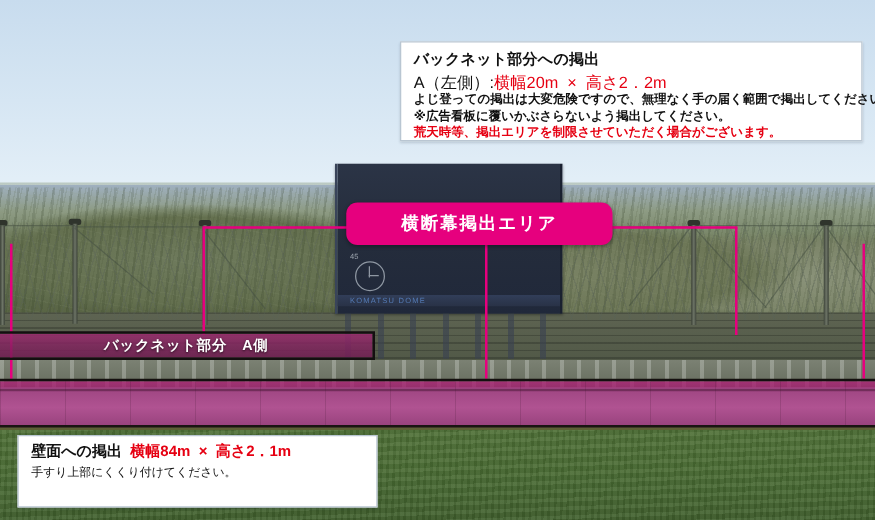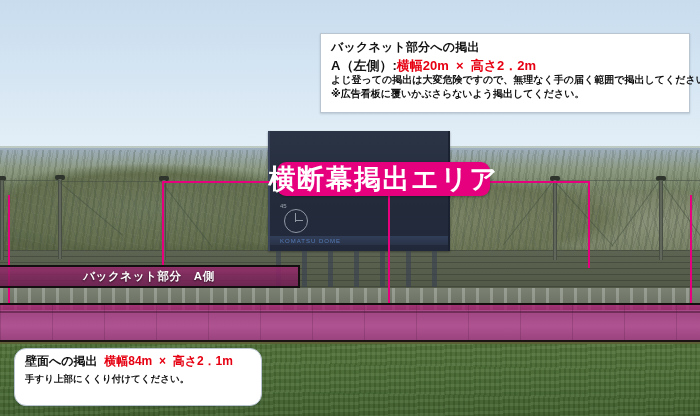--- a/index.html
+++ b/index.html
@@ -141,43 +141,43 @@
   .v-drop-c{left:388px;top:196px;width:2px;height:107px;}
   .v-drop-r{left:690px;top:195px;width:2px;height:108px;}
 
   .pill{
     position:absolute;left:277px;top:162px;width:213px;height:34px;
     background:#e6007e;border-radius:9px;
     display:flex;align-items:center;justify-content:center;
     box-shadow:0 1px 3px rgba(0,0,0,.30);
   }
   .pill span{
-    color:#fff;font-size:27px;font-weight:bold;letter-spacing:1.5px;
+    color:#fff;font-size:14px;font-weight:bold;letter-spacing:1.5px;
     white-space:nowrap;
   }
 
   
   .infobox{
     position:absolute;background:#fff;border:1px solid #b9c6d2;
     box-shadow:0 1px 2px rgba(20,40,60,.18);
   }
   #box-top{left:320px;top:33px;width:370px;height:80px;padding:6px 0 0 0;box-sizing:border-box;}
-  #box-bottom{left:14px;top:348px;width:248px;height:58px;padding:5px 0 0 0;box-sizing:border-box;border-radius:12px;}
+  #box-bottom{left:14px;top:348px;width:288px;height:58px;padding:5px 0 0 0;box-sizing:border-box;}
 
   .ln{margin:0 0 1px 10px;white-space:nowrap;color:#111;line-height:1.22;}
   .t-head{font-size:12px;font-weight:bold;letter-spacing:.2px;margin-bottom:3px;}
-  .t-dim{font-size:13px;font-weight:bold;margin-bottom:1px;}
+  .t-dim{font-size:13px;font-weight:normal;margin-bottom:1px;}
   .t-dim .lbl{color:#111;}
   .t-dim .val{color:#e60012;}
   .t-note{font-size:10px;font-weight:bold;color:#111;}
   .t-warn{font-size:10px;font-weight:bold;color:#e60012;}
   .b-head{font-size:12px;font-weight:bold;margin-bottom:4px;}
   .b-head .lbl{color:#111;}
   .b-head .val{color:#e60012;}
-  .b-note{font-size:9.5px;font-weight:bold;color:#111;margin-bottom:1px;}
+  .b-note{font-size:9.5px;font-weight:normal;color:#111;margin-bottom:1px;}
 </style>
 </head>
 <body>
 
 <div id="stage">
 
   <div class="sky"></div>
   <div class="ridge"></div>
   <div class="hill-far"></div>
   <div class="hill-tex"></div>
@@ -242,20 +242,21 @@
   <div class="infobox" id="box-top">
     <div class="ln t-head">バックネット部分への掲出</div>
 
     <div class="ln t-dim">
       <span class="lbl">A（左側）:</span><span class="val">横幅20m</span>&nbsp;&nbsp;<span class="val">×</span>&nbsp;&nbsp;<span class="val">高さ2．2m</span>
     </div>
 
 
     <div class="ln t-note">よじ登っての掲出は大変危険ですので、無理なく手の届く範囲で掲出してください。</div>
     <div class="ln t-note">※広告看板に覆いかぶさらないよう掲出してください。</div>
+    <div class="ln t-warn">荒天時等、掲出エリアを制限させていただく場合がございます。</div>
   </div>
 
   <div class="infobox" id="box-bottom">
     <div class="ln b-head">
       <span class="lbl">壁面への掲出</span>&nbsp;&nbsp;<span class="val">横幅84m</span>&nbsp;&nbsp;<span class="val">×</span>&nbsp;&nbsp;<span class="val">高さ2．1m</span>
     </div>
     <div class="ln b-note">手すり上部にくくり付けてください。</div>
   </div>
 
 </div>

